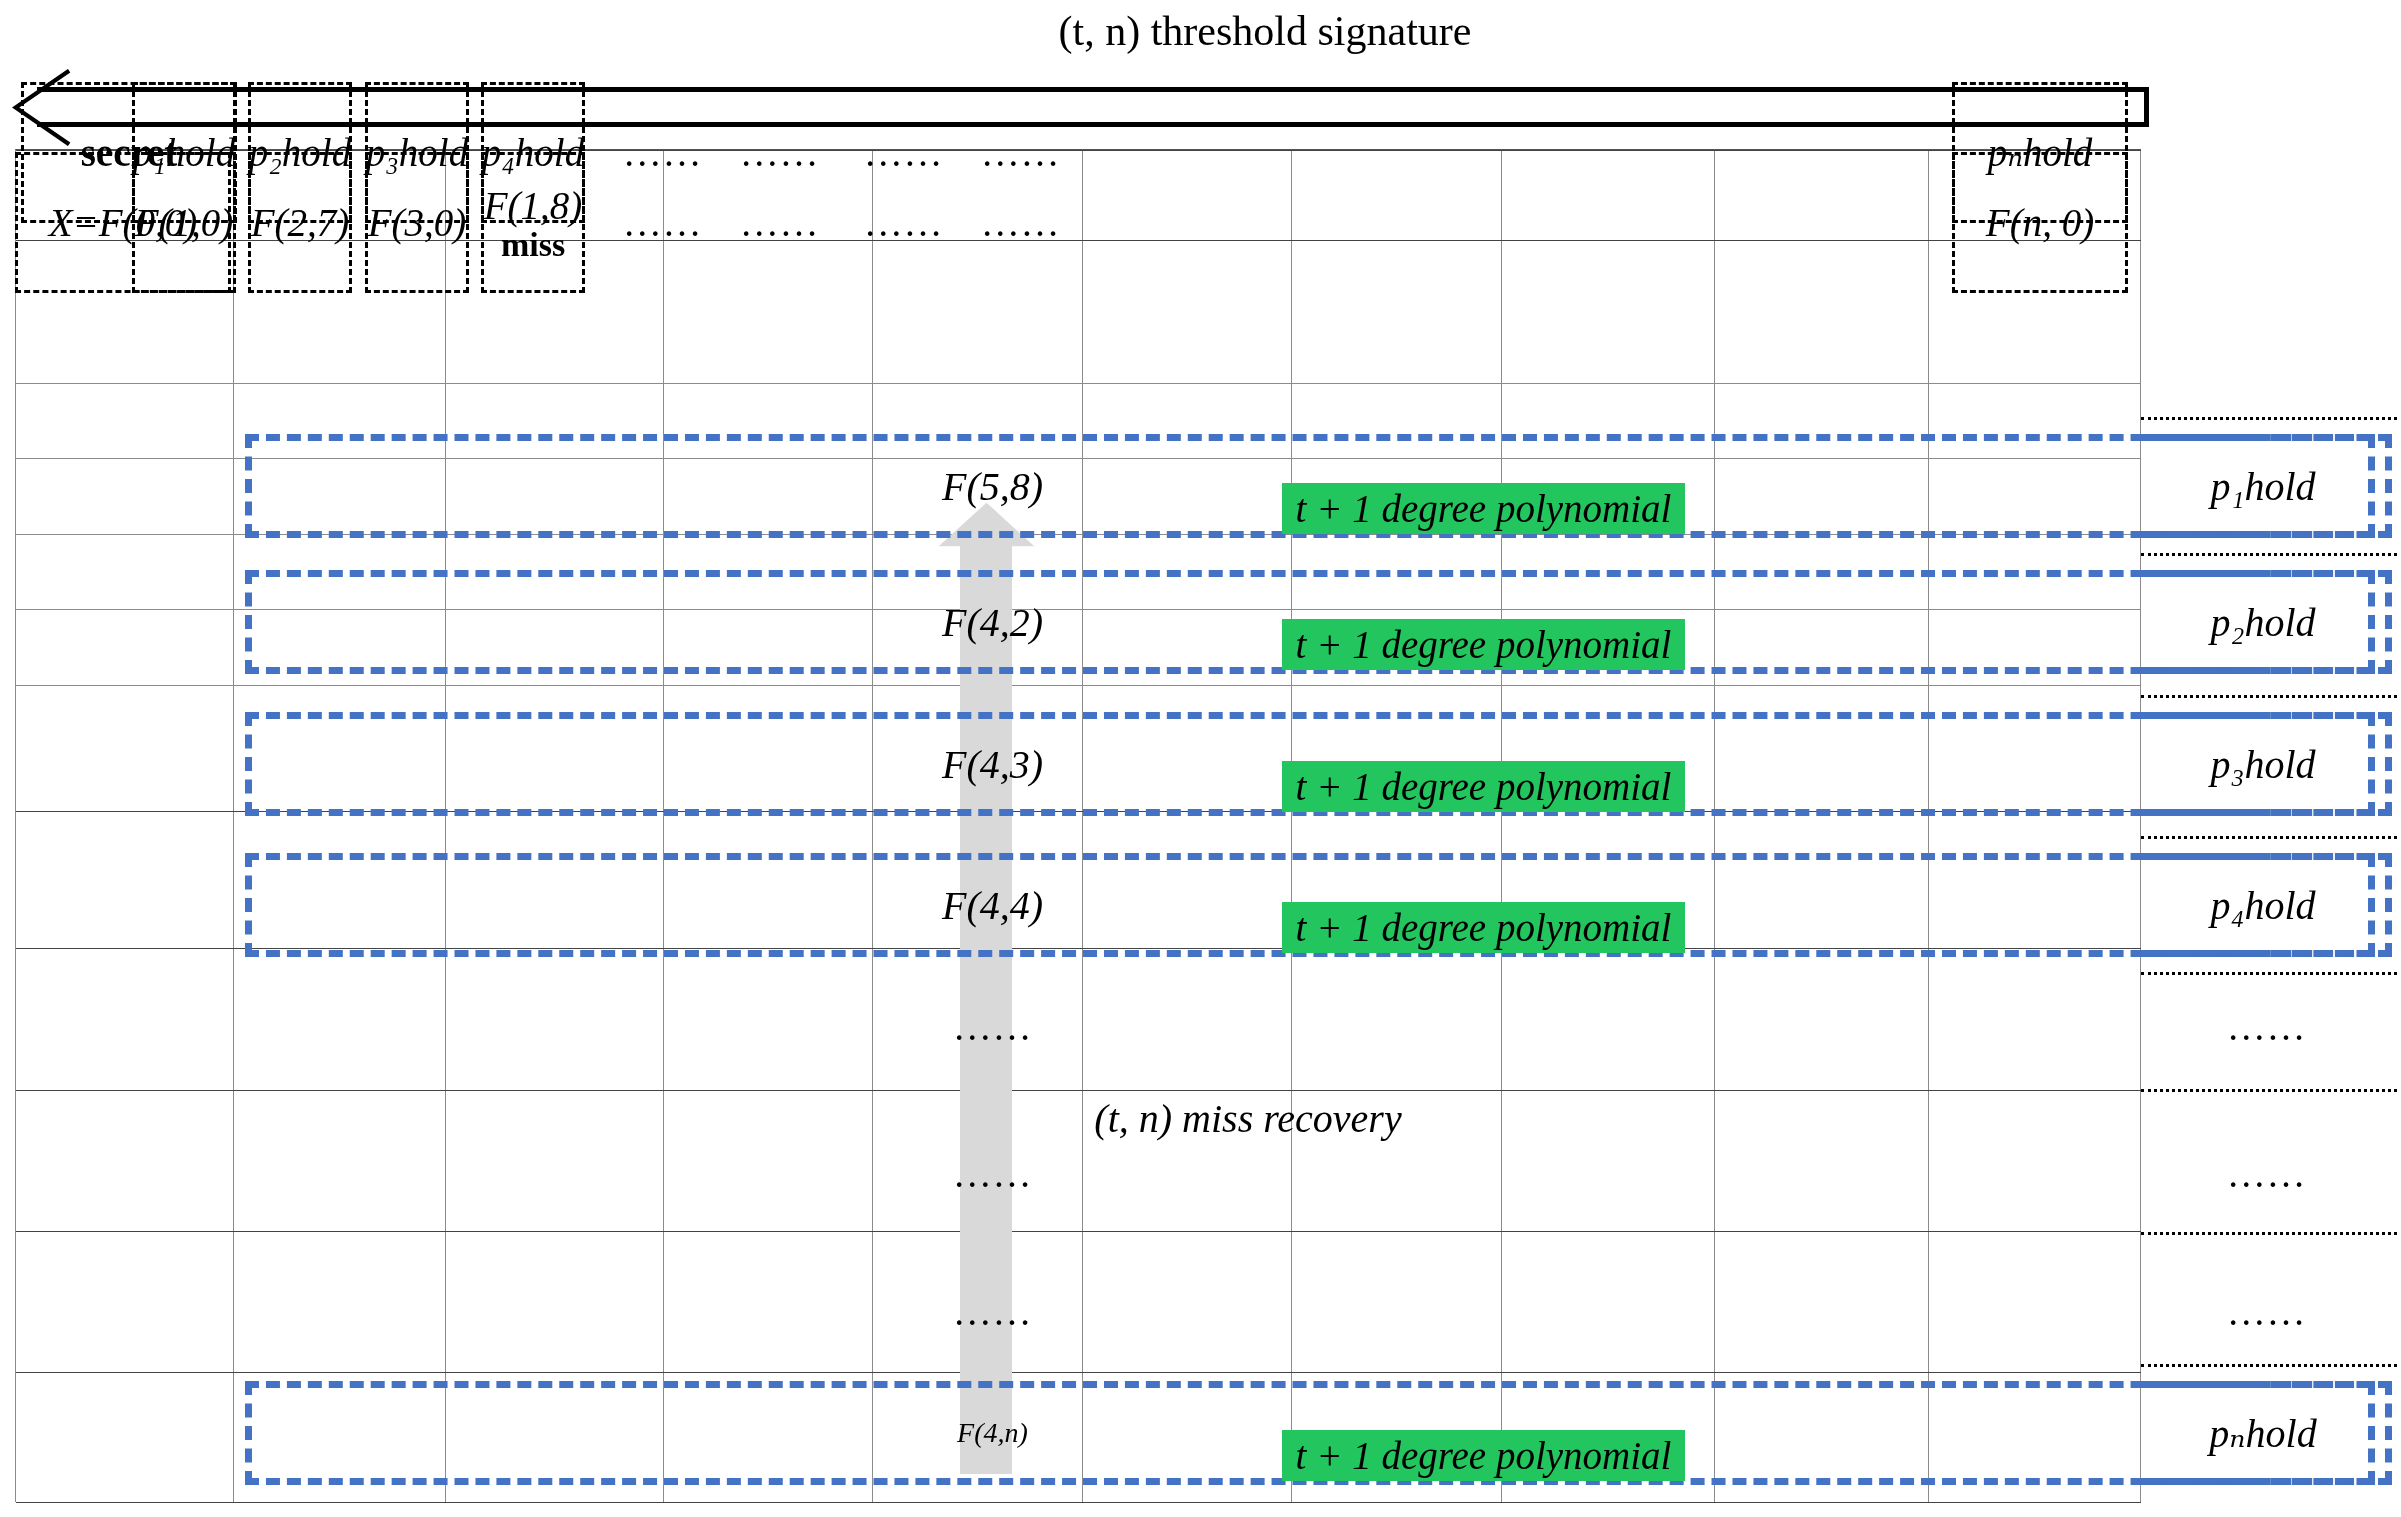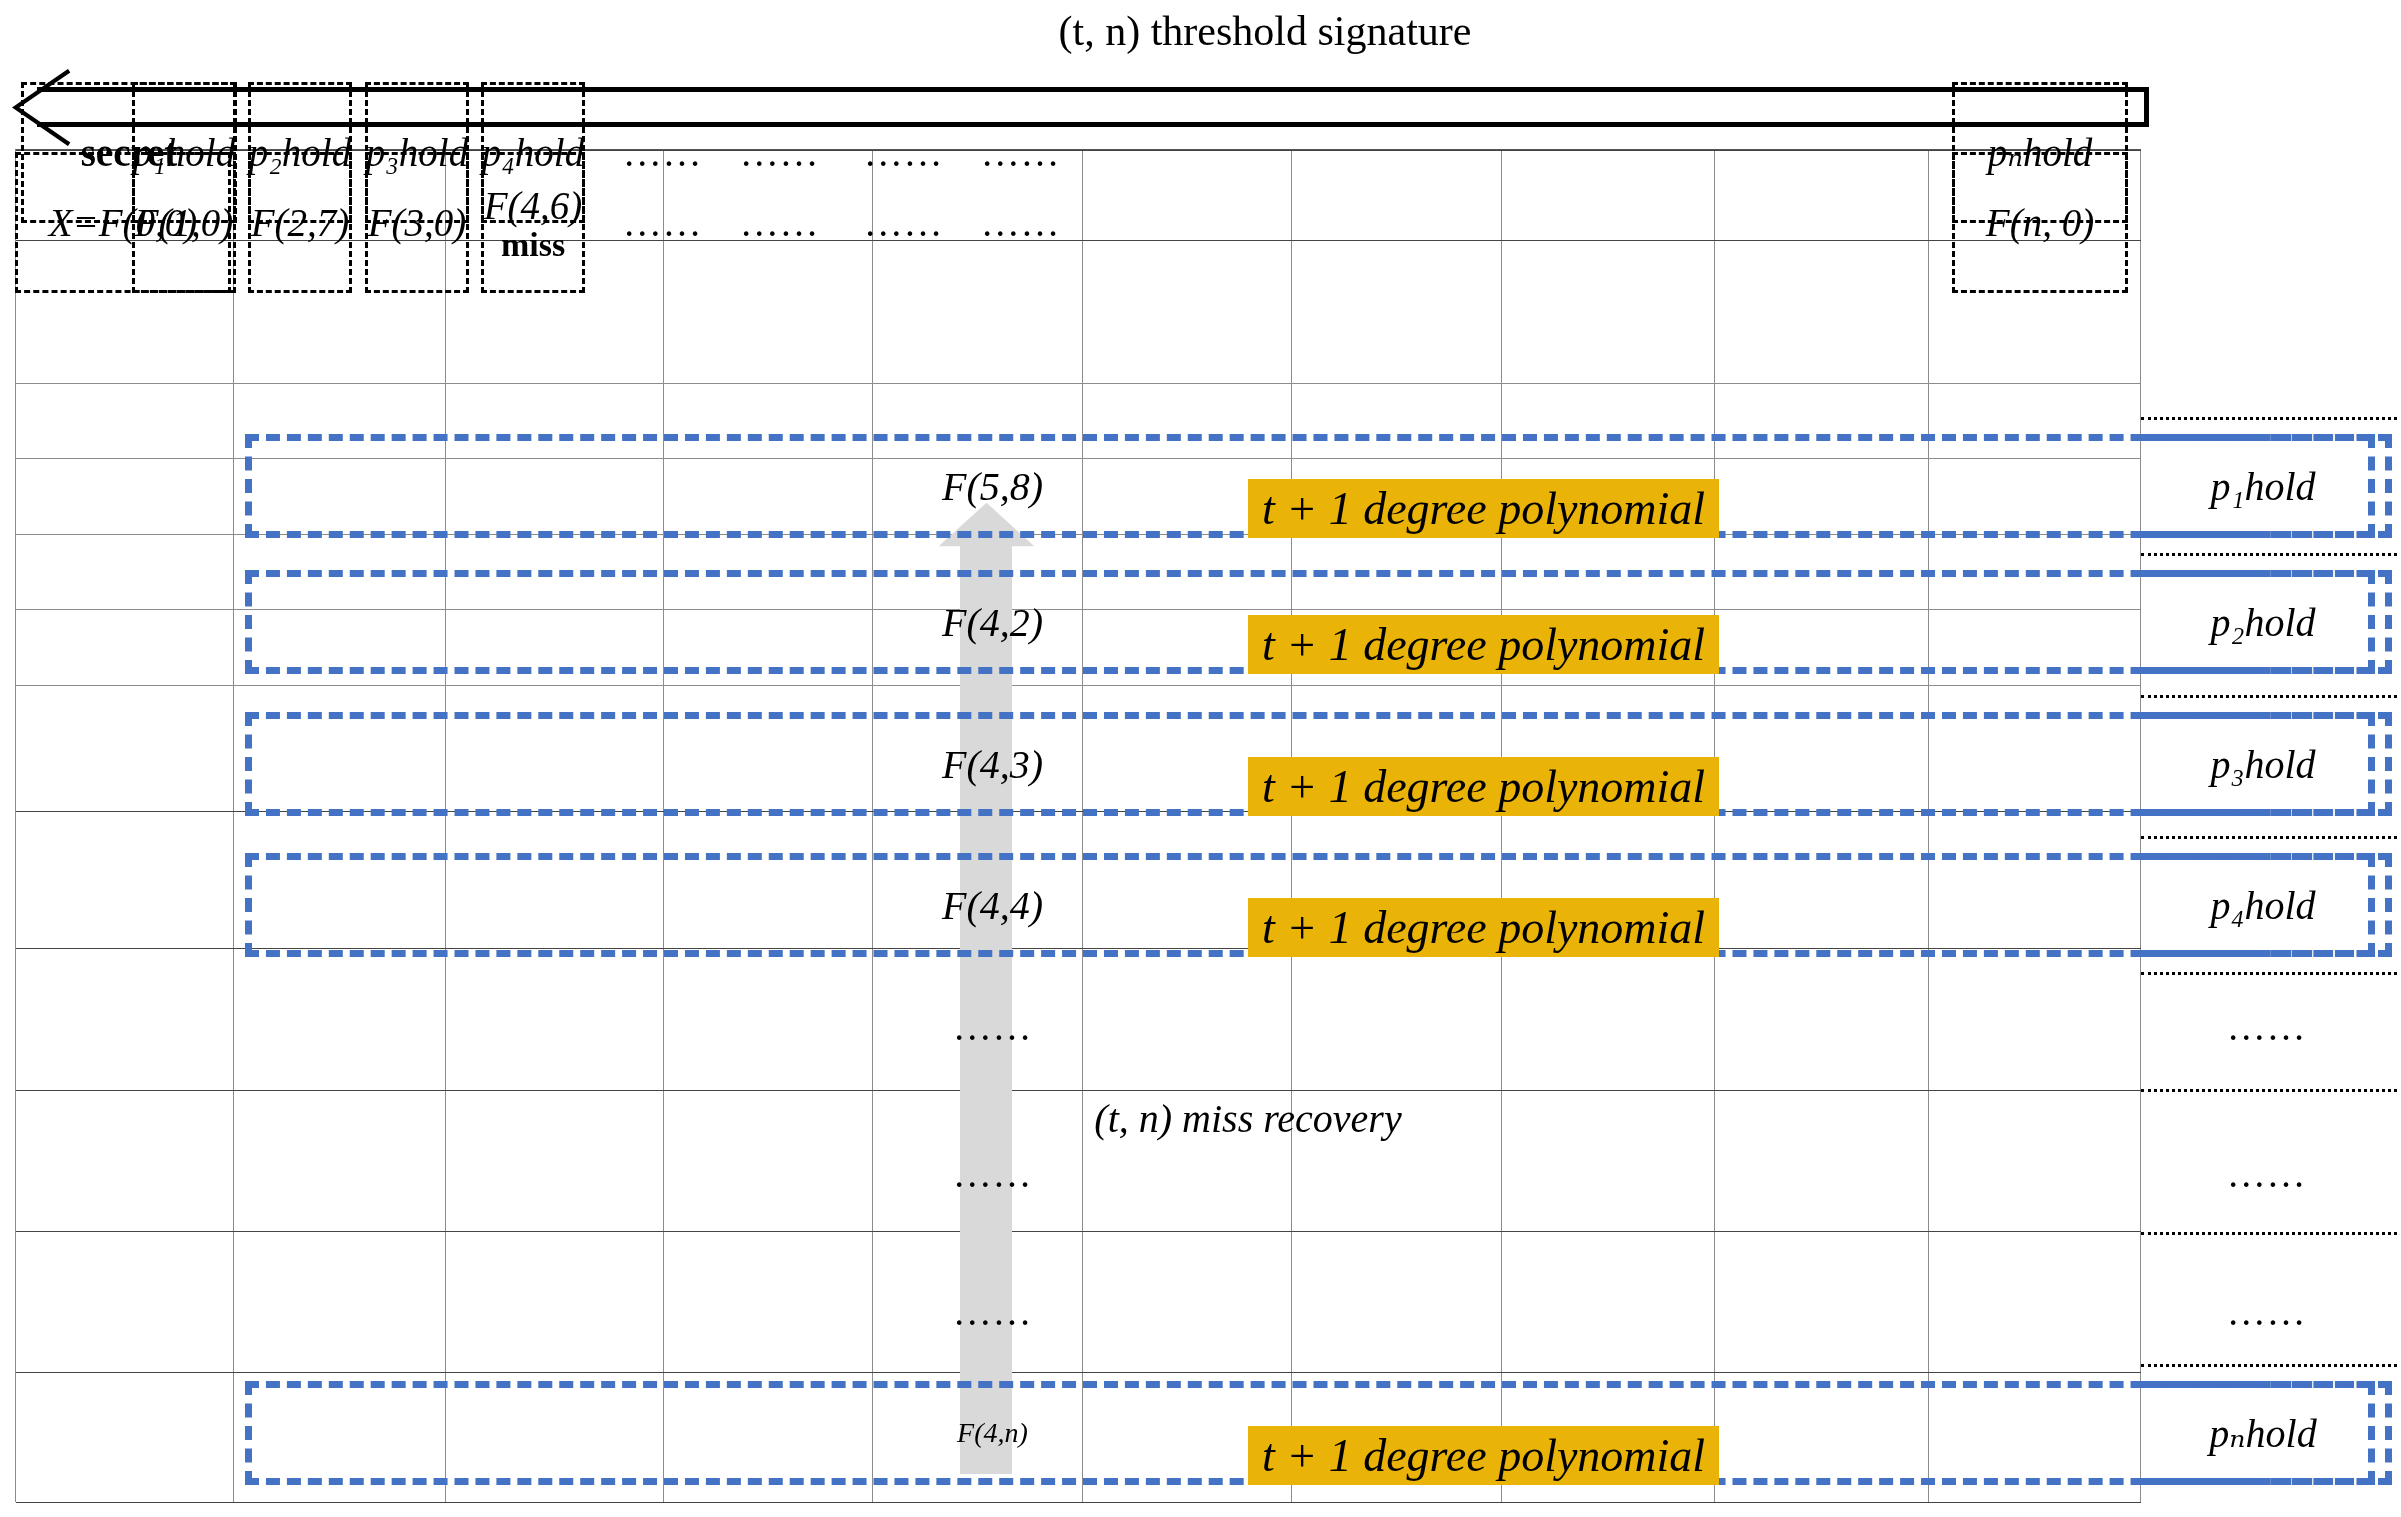--- a/index.html
+++ b/index.html
@@ -33,21 +33,21 @@
 
   .miss{color:#000000;font-weight:bold;font-size:34px;line-height:1;}
 
   .dots{font-size:39px;letter-spacing:0.8px;}
 
   
   .blueband{border:7.5px dashed #4472c4;box-sizing:border-box;background:transparent;}
   .bluelbl{border:7.5px dashed #4472c4;box-sizing:border-box;}
 
   
-  .poly{background:#eab308;font-size:46px;padding:3.4px 13.4px;white-space:nowrap;margin-top:45px;}
+  .poly{background:#22c55e;font-size:39px;padding:3.4px 13.4px;white-space:nowrap;margin-top:45px;}
 
   
   #up-arrow{left:960px;top:536px;width:52px;height:938px;background:#d9d9d9;}
   #up-head{left:937px;top:501px;width:99px;height:47px;}
 
   
   .dotsep{position:absolute;height:0;border-top:3.4px dotted #000;}
 
   .recovery{font-size:40px;}
 </style>
@@ -127,21 +127,21 @@
 <div class="abs dbox ctr val-cell" style="left:132px;top:152px;width:104px;">
   <span class="math">F(1,0)</span>
 </div>
 <div class="abs dbox ctr val-cell" style="left:248px;top:152px;width:104px;">
   <span class="math">F(2,7)</span>
 </div>
 <div class="abs dbox ctr val-cell" style="left:365px;top:152px;width:104px;">
   <span class="math">F(3,0)</span>
 </div>
 <div class="abs dbox val-cell" style="left:481px;top:152px;width:104px;display:flex;flex-direction:column;align-items:center;justify-content:center;">
-  <span class="math">F(4,6)</span>
+  <span class="math">F(1,8)</span>
   <span class="miss">miss</span>
 </div>
 <div class="abs ctr val-cell" style="left:597px;top:152px;width:131px;">
   <span class="dots">……</span>
 </div>
 <div class="abs ctr val-cell" style="left:714px;top:152px;width:131px;">
   <span class="dots">……</span>
 </div>
 <div class="abs ctr val-cell" style="left:838px;top:152px;width:131px;">
   <span class="dots">……</span>

